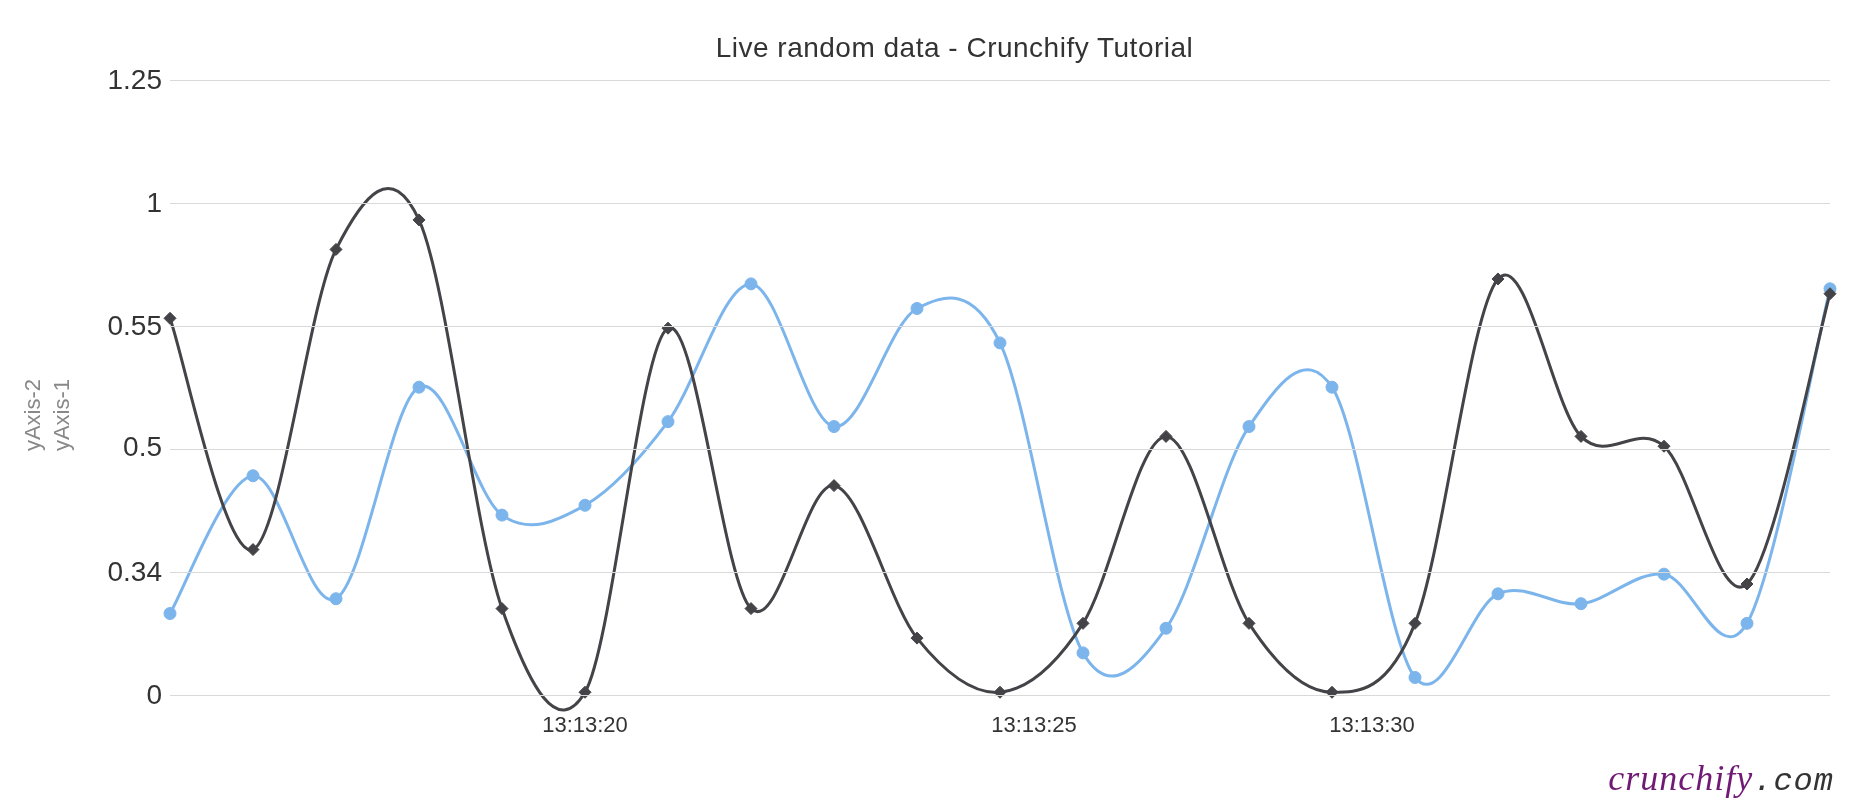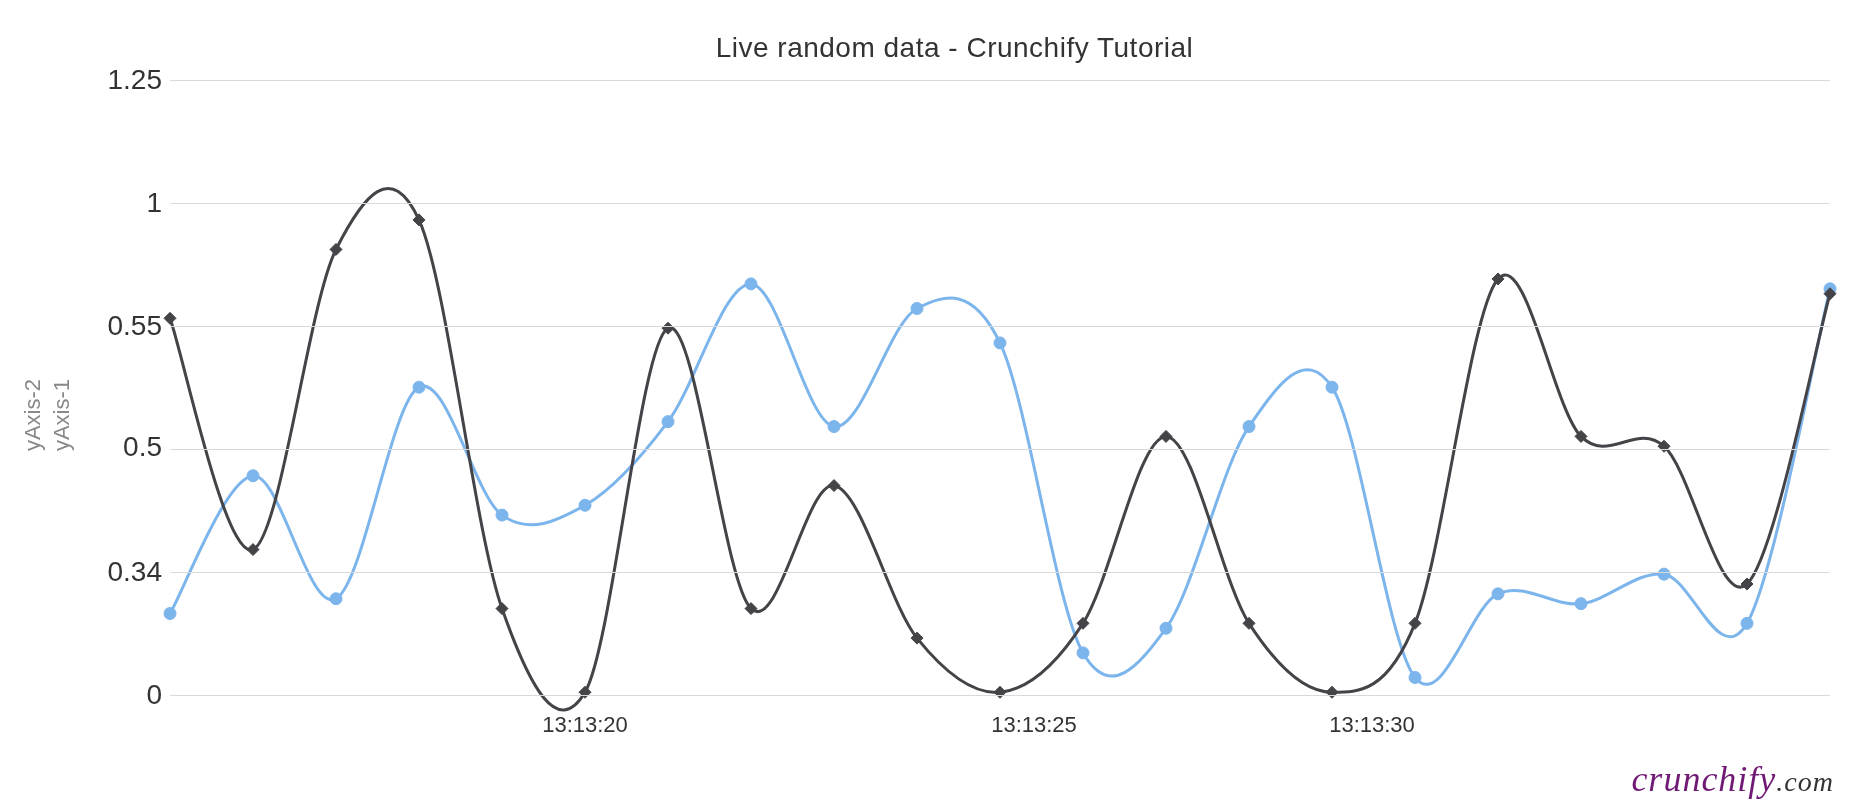--- a/index.html
+++ b/index.html
@@ -87,21 +87,21 @@
     .marker-2 { fill: #434348; stroke: #434348; }
     .watermark {
       position: absolute;
       right: 30px;
       bottom: 6px;
       font-size: 36px;
       font-family: "Brush Script MT", cursive;
       letter-spacing: 1px;
     }
     .watermark .wm-1 { color: #701a75; font-style: italic; }
-    .watermark .wm-2 { color: #333; font-style: italic; font-family: Liberation Serif, serif; font-weight: 500; font-size: 28px; }
+    .watermark .wm-2 { color: #333; font-style: italic; font-family: Liberation Mono, monospace; font-weight: 500; font-size: 32px; }
   </style>
 </head>
 <body>
 
 <div class="chart-container">
   <div class="chart-title">Live random data - Crunchify Tutorial</div>
 
   <div class="axis-label-1">yAxis-1</div>
   <div class="axis-label-2">yAxis-2</div>
 

